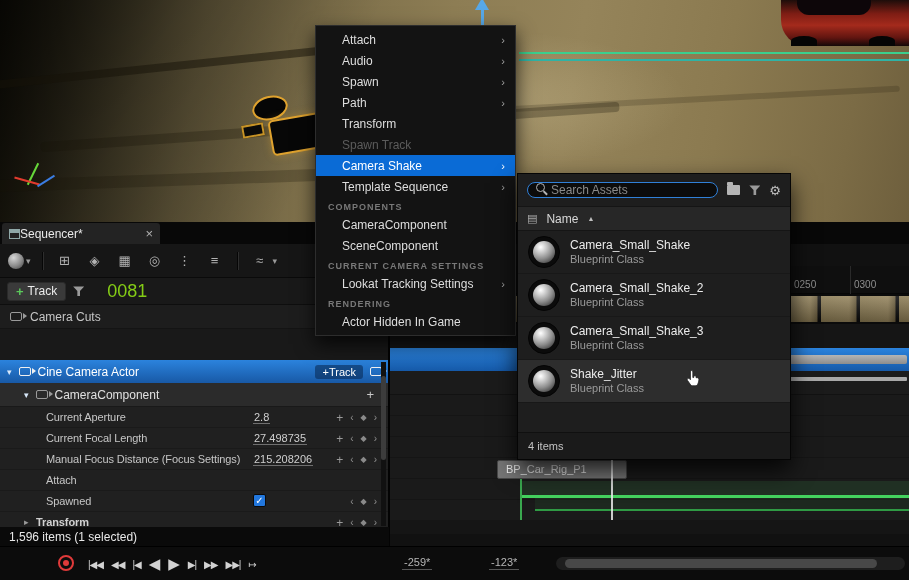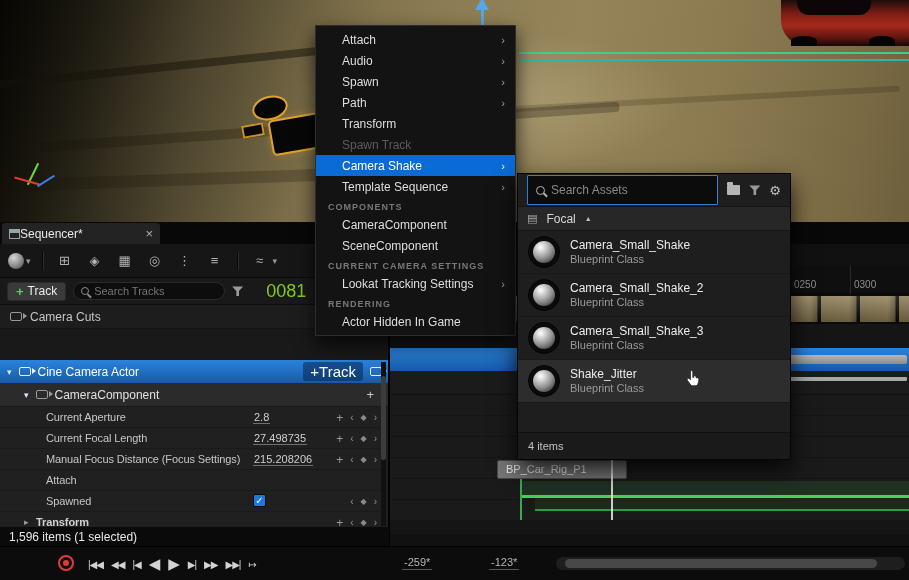--- a/index.html
+++ b/index.html
@@ -65,21 +65,21 @@
   .framenum{color:#84cc16;font-size:18px;margin-left:16px}
 
   
   .row-camcuts{position:absolute;left:0;top:305px;width:388px;height:24px;background:#1d1d1d;border-bottom:1px solid #141414;display:flex;align-items:center;gap:8px;padding:0 10px;font-size:12px;color:#c6c6c6;z-index:1}
   .cami{width:12px;height:9px;border:1.5px solid #9a9a9a;border-radius:2px;position:relative;flex:none}
   .cami::before{content:"";position:absolute;right:-6px;top:0;border-top:3px solid transparent;border-bottom:3px solid transparent;border-left:4px solid #9a9a9a}
   .cami.white{border-color:#f0f0f0}
   .cami.white::before{border-left-color:#f0f0f0}
   .row-cine{position:absolute;left:0;top:360px;width:389px;height:23px;background:linear-gradient(180deg,#2b83dd,#1859a6);display:flex;align-items:center;gap:7px;padding:0 7px;font-size:12px;color:#fff;z-index:1}
   .cine-caret{font-size:9px;color:#d8e8fa}
-  .addtrack-mini{margin-left:auto;background:rgba(8,38,78,.55);border-radius:3px;padding:1px 7px;font-size:15px;color:#fff;display:flex;align-items:center}
+  .addtrack-mini{margin-left:auto;background:rgba(8,38,78,.55);border-radius:3px;padding:1px 7px;font-size:11px;color:#fff;display:flex;align-items:center}
   .row-camcomp{position:absolute;left:0;top:383px;width:389px;height:24px;background:#2b2b2b;border-bottom:1px solid #191919;display:flex;align-items:center;gap:7px;padding:0 7px 0 24px;font-size:12px;color:#e0e0e0;z-index:1}
   .plus-gray{color:#c9c9c9;font-size:13px}
   .row-camcomp .plus-gray{margin-left:auto;margin-right:8px}
   .prop{position:absolute;left:0;width:389px;height:21px;background:#202020;border-bottom:1px solid #1a1a1a;font-size:11px;color:#c6c6c6;z-index:1}
   .prop .plabel{position:absolute;left:46px;top:4px;letter-spacing:-.1px;white-space:nowrap}
   .prop .pvalue{position:absolute;left:253px;top:4px;color:#cfcfcf;border-bottom:1px solid #6f6f6f;padding:0 1px;white-space:nowrap}
   .p0{top:407px}.p1{top:428px}.p2{top:449px}.p3{top:470px}.p4{top:491px}.p5{top:512px;height:24px}
   .navctl{position:absolute;right:12px;top:0;height:21px;display:flex;align-items:center;gap:7px;color:#8f8f8f;font-size:10px}
   .navctl .plus-gray{font-size:12px;color:#9a9a9a}
   .navctl .dia{font-size:8px;color:#8a8a8a}
@@ -130,21 +130,21 @@
   .mhead{padding:5px 12px 2px;font-size:9px;font-weight:bold;color:#787878;letter-spacing:1px}
   .mitem{height:21px;display:flex;align-items:center;padding:0 10px 0 26px;font-size:12px;color:#dedede}
   .mitem .chev{margin-left:auto;color:#a0a0a0;font-size:11px}
   .mitem.sel{background:#0a6bd6;color:#fff}
   .mitem.sel .chev{color:#fff}
   .mitem.dis{color:#5c5c5c}
 
   
   .picker{position:absolute;left:517px;top:173px;width:274px;height:287px;background:#1e1e1e;border:1px solid #050505;box-shadow:0 10px 22px rgba(0,0,0,.8);z-index:11;display:flex;flex-direction:column}
   .ap-search-row{height:32px;display:flex;align-items:center;gap:9px;padding:0 9px;flex:none}
-  .ap-search{flex:1;height:30px;background:#0c0c0c;border:1px solid #3080d8;border-radius:1px;display:flex;align-items:center;gap:6px;padding:0 8px}
+  .ap-search{flex:1;height:16px;background:#0c0c0c;border:1px solid #3080d8;border-radius:10px;display:flex;gap:6px;padding:0 8px}
   .ap-search .mag{width:9px;height:9px;border-color:#b5b5b5}
   .ap-search .mag::after{background:#b5b5b5}
   .ap-search input{background:transparent;border:none;outline:none;color:#d0d0d0;font-size:12px;width:100%;font-family:inherit}
   .ap-search input::placeholder{color:#8a8a8a}
   .folder{width:13px;height:10px;background:#b5b5b5;border-radius:1px;position:relative;flex:none}
   .folder::before{content:"";position:absolute;top:-3px;left:0;width:6px;height:3px;background:#b5b5b5;border-radius:1px 1px 0 0}
   .gear{font-size:13px;color:#c0c0c0;line-height:1}
   .ap-header{height:25px;background:#272727;border-top:1px solid #151515;border-bottom:1px solid #151515;display:flex;align-items:center;gap:9px;padding:0 9px;flex:none;font-size:12px;color:#d8d8d8}
   .cols-icon{font-size:11px;color:#a8a8a8}
   .sort{font-size:7px;color:#c0c0c0}
@@ -219,24 +219,20 @@
     <span class="tb-right">
       <span class="collapse">◀</span>
     </span>
   </div>
 
   <div class="trackbar">
     <button class="addtrack">
       <span class="plus-green">+</span>
       <span>Track</span>
     </button>
-    <div class="searchbox">
-      <span class="mag"></span>
-      <input placeholder="Search Tracks" style="">
-    </div>
     <span class="funnel"></span>
     <span class="framenum">0081</span>
   </div>
 
   <div class="row-camcuts">
     <span class="cami"></span>
     <span>Camera Cuts</span>
   </div>
 
   <div class="row-cine">
@@ -420,21 +416,21 @@
       <div class="ap-search">
         <span class="mag"></span>
         <input placeholder="Search Assets" style="">
       </div>
       <span class="folder"></span>
       <span class="funnel"></span>
       <span class="gear">⚙</span>
     </div>
     <div class="ap-header">
       <span class="cols-icon">▤</span>
-      <span>Focal</span>
+      <span>Name</span>
       <span class="sort">▲</span>
     </div>
     <div class="ap-row">
       <span class="thumb">
           <span class="sphere"></span>
         </span>
       <span>
         <div class="ap-name">Camera_Small_Shake</div>
         <div class="ap-type">Blueprint Class</div>
       </span>

